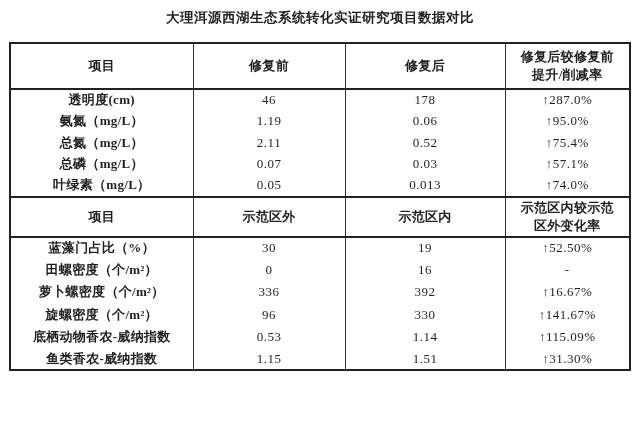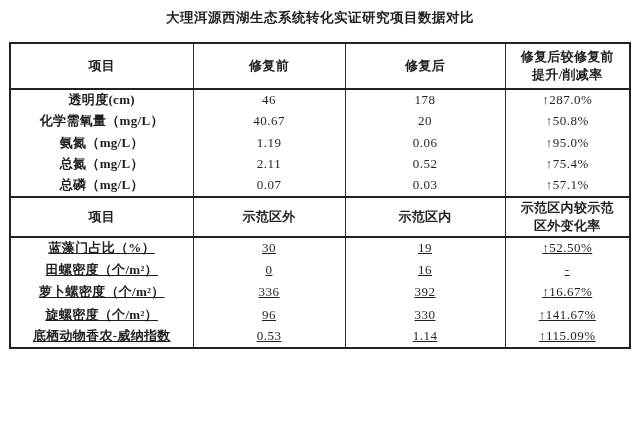--- a/index.html
+++ b/index.html
@@ -27,21 +27,21 @@
     border-left:1px solid #2e2e2e;
     border-right:1px solid #2e2e2e;
     text-align:center; vertical-align:middle;
     font-size:13px; padding:0; overflow:hidden;
   }
   tr.header1 { height:46px; }
   tr.header2 { height:40px; }
   tr.header1 td { border-bottom:2px solid #222; font-weight:bold; }
   tr.header2 td { border-top:2px solid #222; border-bottom:2px solid #222; font-weight:bold; }
   tr.row1 { height:21.5px; }
-  tr.row2 { height:22.3px;text-decoration:underline; }
+  tr.row2 { height:22.3px; }
   td.label { font-weight:bold; letter-spacing:0.3px; }
   .hline { display:block; line-height:18px; }
   td.num { letter-spacing:0.5px; }
 </style>
 </head>
 <body>
 
 <div class="page">
   <div class="title">大理洱源西湖生态系统转化实证研究项目数据对比</div>
 
@@ -64,42 +64,42 @@
         </td>
       </tr>
 
       <tr class="row1">
         <td class="label">透明度(cm)</td>
         <td class="num">46</td>
         <td class="num">178</td>
         <td class="num">↑287.0%</td>
       </tr>
       <tr class="row1">
-        <td class="label">化学需氧量（mg/L）</td>
-        <td class="num">40.67</td>
-        <td class="num">20</td>
-        <td class="num">↑50.8%</td>
-      </tr>
-      <tr class="row1">
         <td class="label">氨氮（mg/L）</td>
         <td class="num">1.19</td>
         <td class="num">0.06</td>
         <td class="num">↑95.0%</td>
       </tr>
       <tr class="row1">
         <td class="label">总氮（mg/L）</td>
         <td class="num">2.11</td>
         <td class="num">0.52</td>
         <td class="num">↑75.4%</td>
       </tr>
       <tr class="row1">
         <td class="label">总磷（mg/L）</td>
         <td class="num">0.07</td>
         <td class="num">0.03</td>
         <td class="num">↑57.1%</td>
+      </tr>
+      <tr class="row1">
+        <td class="label">叶绿素（mg/L）</td>
+        <td class="num">0.05</td>
+        <td class="num">0.013</td>
+        <td class="num">↑74.0%</td>
       </tr>
 
       <tr class="header2">
         <td class="label">项目</td>
         <td class="label">示范区外</td>
         <td class="label">示范区内</td>
         <td class="label">
           <span class="hline">示范区内较示范</span>
           <span class="hline">区外变化率</span>
         </td>
@@ -128,15 +128,21 @@
         <td class="num">96</td>
         <td class="num">330</td>
         <td class="num">↑141.67%</td>
       </tr>
       <tr class="row2">
         <td class="label">底栖动物香农-威纳指数</td>
         <td class="num">0.53</td>
         <td class="num">1.14</td>
         <td class="num">↑115.09%</td>
       </tr>
+      <tr class="row2">
+        <td class="label">鱼类香农-威纳指数</td>
+        <td class="num">1.15</td>
+        <td class="num">1.51</td>
+        <td class="num">↑31.30%</td>
+      </tr>
     </tbody>
   </table>
 </div>
 
 </body></html>

